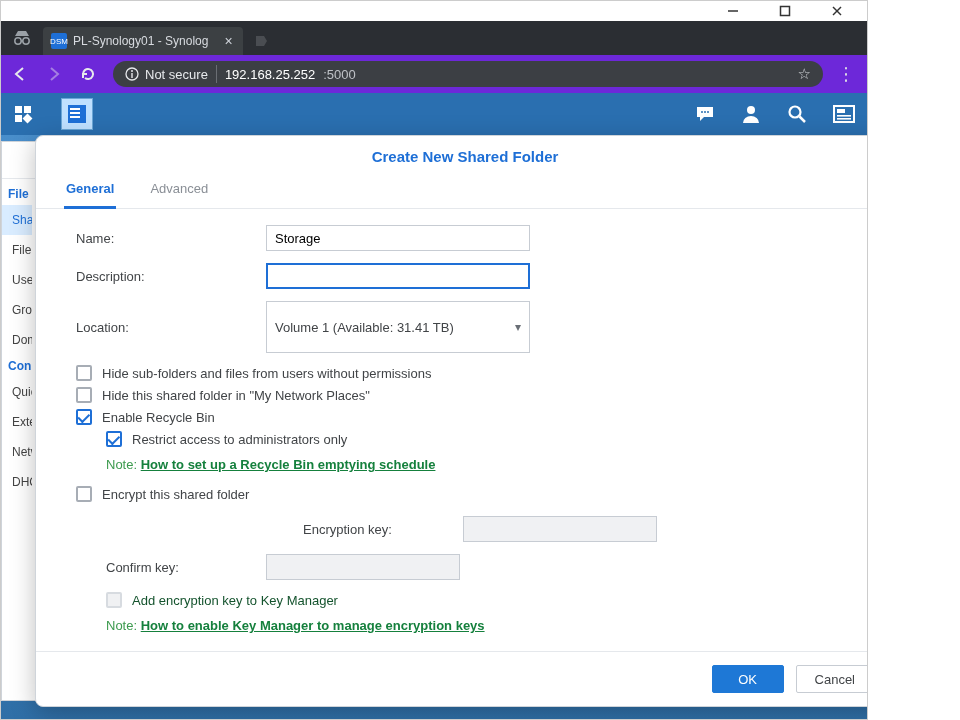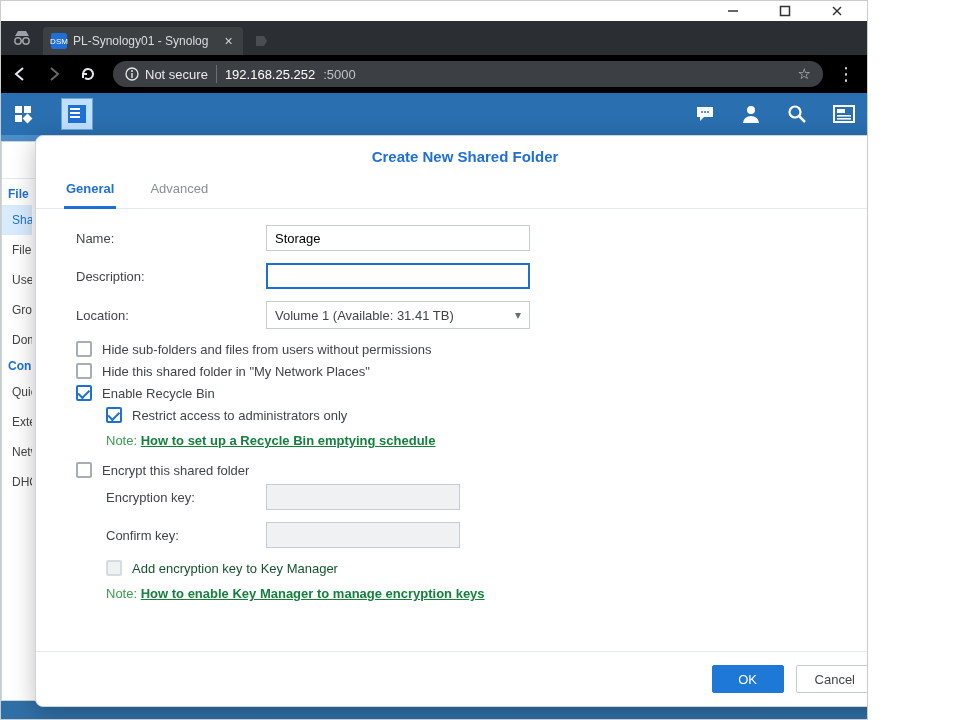--- a/index.html
+++ b/index.html
@@ -11,21 +11,21 @@
 
   
   .tabstrip { height: 34px; background: #2b2e33; display: flex; align-items: flex-end; padding-left: 10px; }
   .incog { width: 22px; height: 22px; margin-bottom: 6px; margin-right: 10px; display:flex; align-items:center; justify-content:center; }
   .tab { height: 28px; background: #3c4043; color: #d8dbe0; display: flex; align-items: center; padding: 0 10px 0 8px; border-top-left-radius: 4px; border-top-right-radius: 4px; font-size: 12px; max-width: 190px; gap:6px;}
   .tab .favicon { width:16px; height:16px; background:#1e6fd6; color:#fff; font-size:8px; display:flex;align-items:center;justify-content:center; border-radius:2px;}
   .tab .tab-close { margin-left:10px; font-size:14px; color:#cfd3da;}
   .newtab { width:24px; height:24px; margin-left:6px; margin-bottom:2px; display:flex;align-items:center;justify-content:center; }
 
   
-  .browser-toolbar { height: 38px; background: #000000; display:flex; align-items:center; padding: 0 10px; gap:14px; color:#e0e2e6; }
+  .browser-toolbar { height: 38px; background: #6d28d9; display:flex; align-items:center; padding: 0 10px; gap:14px; color:#e0e2e6; }
   .nav-btn { font-size:18px; width:20px; text-align:center; }
   .addrbar { flex:1; height:26px; background:#3c3f44; border-radius:14px; display:flex; align-items:center; padding:0 12px; gap:8px; color:#e7e9ec; font-size:13px;}
   .addrbar .secure { display:flex; align-items:center; gap:6px; color:#e7e9ec; }
   .addrbar .divider { width:1px; height:18px; background:#6b6e74; }
   .addrbar .url-main { color:#fff; }
   .addrbar .url-sub { color:#bfc2c7; }
   .addrbar .star { margin-left:auto; font-size:15px; color:#d0d2d7;}
   .menu-dots { font-size:18px; letter-spacing:2px; }
 
   
@@ -56,21 +56,21 @@
   .modal-title { text-align:center; color:#1e6fd6; font-weight:600; font-size:15px; padding:12px 0 8px; }
   .modal-tabs { display:flex; gap:32px; padding:0 28px; border-bottom:1px solid #e5e8ec; }
   .mtab { padding:8px 2px 10px; color:#8a8f96; font-size:13px; }
   .mtab.active { color:#1e6fd6; font-weight:600; border-bottom:3px solid #1e6fd6; margin-bottom:-1px;}
   .modal-body { flex:1; padding:16px 40px 0 40px; overflow:auto; font-size:13px; color:#414447;}
   .frow { display:flex; align-items:center; margin-bottom:12px; }
   .frow .flabel { width:190px; color:#414447; }
   .tinput { width:246px; height:24px; border:1px solid #c7ccd3; padding:0 8px; font-size:13px; background:#fff; }
   .tinput.highlight { border-color:#1e6fd6; box-shadow:0 0 0 1px #1e6fd6 inset; }
   .tinput.disabled { background:#f0f1f3; color:#9aa0a6; }
-  .select { width:246px; height:26px; border:1px solid #c7ccd3; display:flex; align-items:center; padding:0 8px; justify-content:space-between; background:#fff;}
+  .select { width:246px; height:26px; border:1px solid #c7ccd3; display:flex; align-items:center; padding:12px 8px; justify-content:space-between; background:#fff;}
   .select .caret { font-size:12px; color:#6a6f76;}
   .crow { display:flex; align-items:center; gap:10px; margin:6px 0; }
   .cbox { width:16px; height:16px; border:2px solid #a7adb5; border-radius:2px; box-sizing:border-box; display:flex; align-items:center; justify-content:center; }
   .cbox.checked { border-color:#1e6fd6; }
   .cbox.checked::after { content:""; width:9px; height:5px; border-left:2.5px solid #1e6fd6; border-bottom:2.5px solid #1e6fd6; transform:rotate(-45deg) translate(0px,-1px); }
   .cbox.disabled { background:#f0f1f3; border-color:#d7dbe0;}
   .indent1 { margin-left:30px; }
   .note-line { margin:10px 0 6px 30px; }
   .note-line .note-lbl { color:#3c9a4e; }
   .note-line .note-link { color:#15803d; font-weight:600;text-decoration:underline; }
@@ -324,21 +324,21 @@
       </div>
       <div class="note-line">
         <span class="note-lbl">Note:</span>
         <a class="note-link">How to set up a Recycle Bin emptying schedule</a>
       </div>
 
       <div class="crow" style="margin-top:14px;">
         <span class="cbox"></span>
         <span>Encrypt this shared folder</span>
       </div>
-      <div class="frow indent1" style="margin-top:6px;">
+      <div class="frow indent1" style="margin-top:14px;justify-content:center;">
         <div class="flabel" style="width:160px">Encryption key:</div>
         <input class="tinput disabled" style="width: 176px;" disabled="">
       </div>
       <div class="frow indent1">
         <div class="flabel" style="width:160px">Confirm key:</div>
         <input class="tinput disabled" style="width: 176px;" disabled="">
       </div>
       <div class="crow indent1" style="color:#14532d;">
         <span class="cbox disabled"></span>
         <span>Add encryption key to Key Manager</span>

